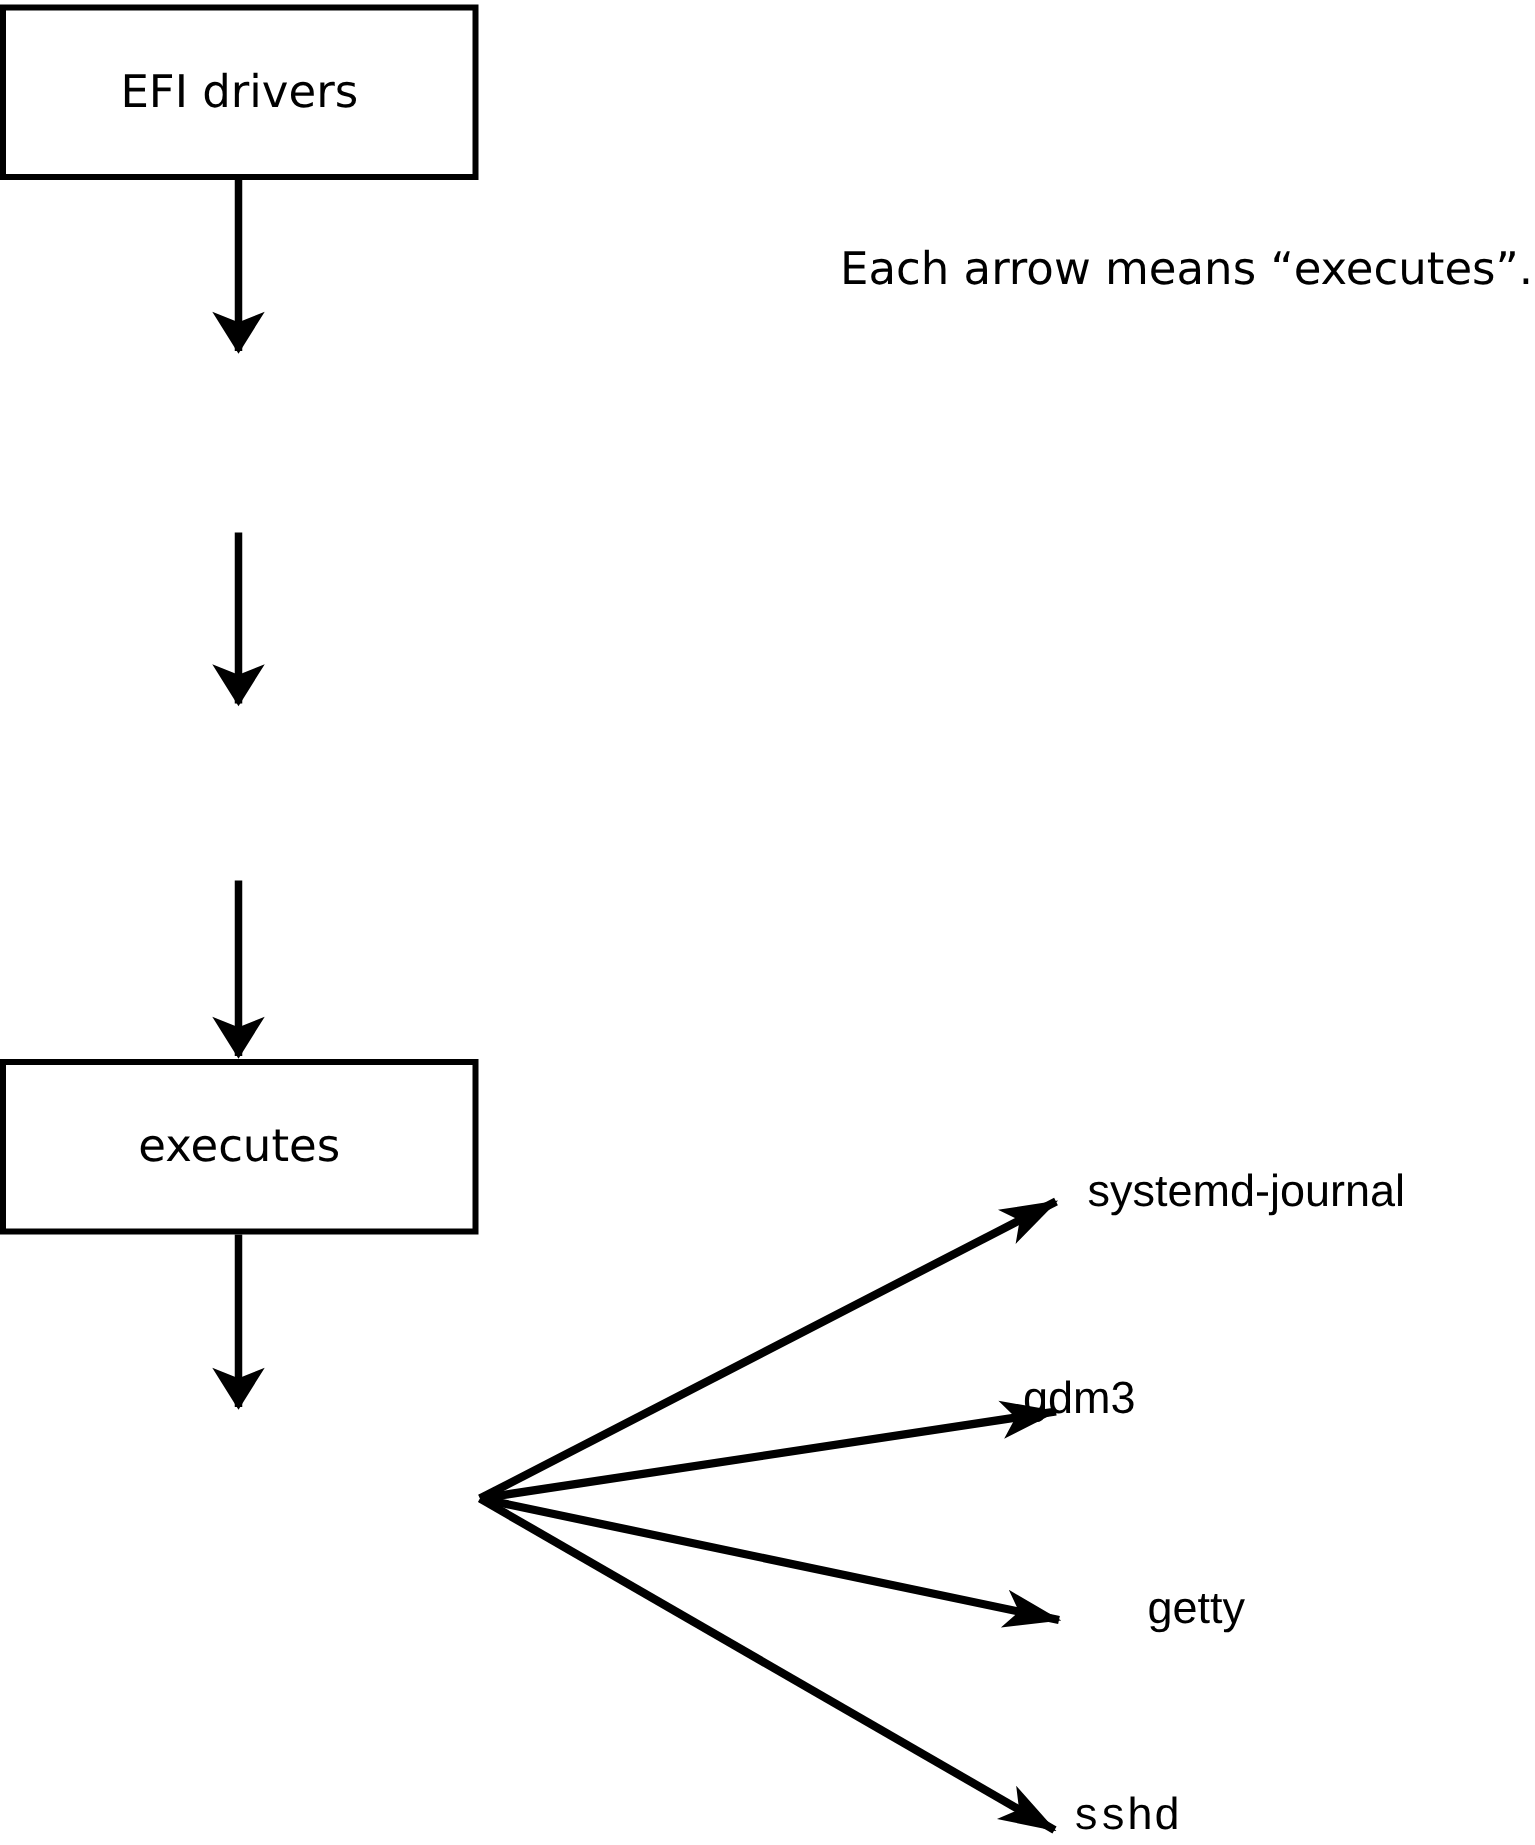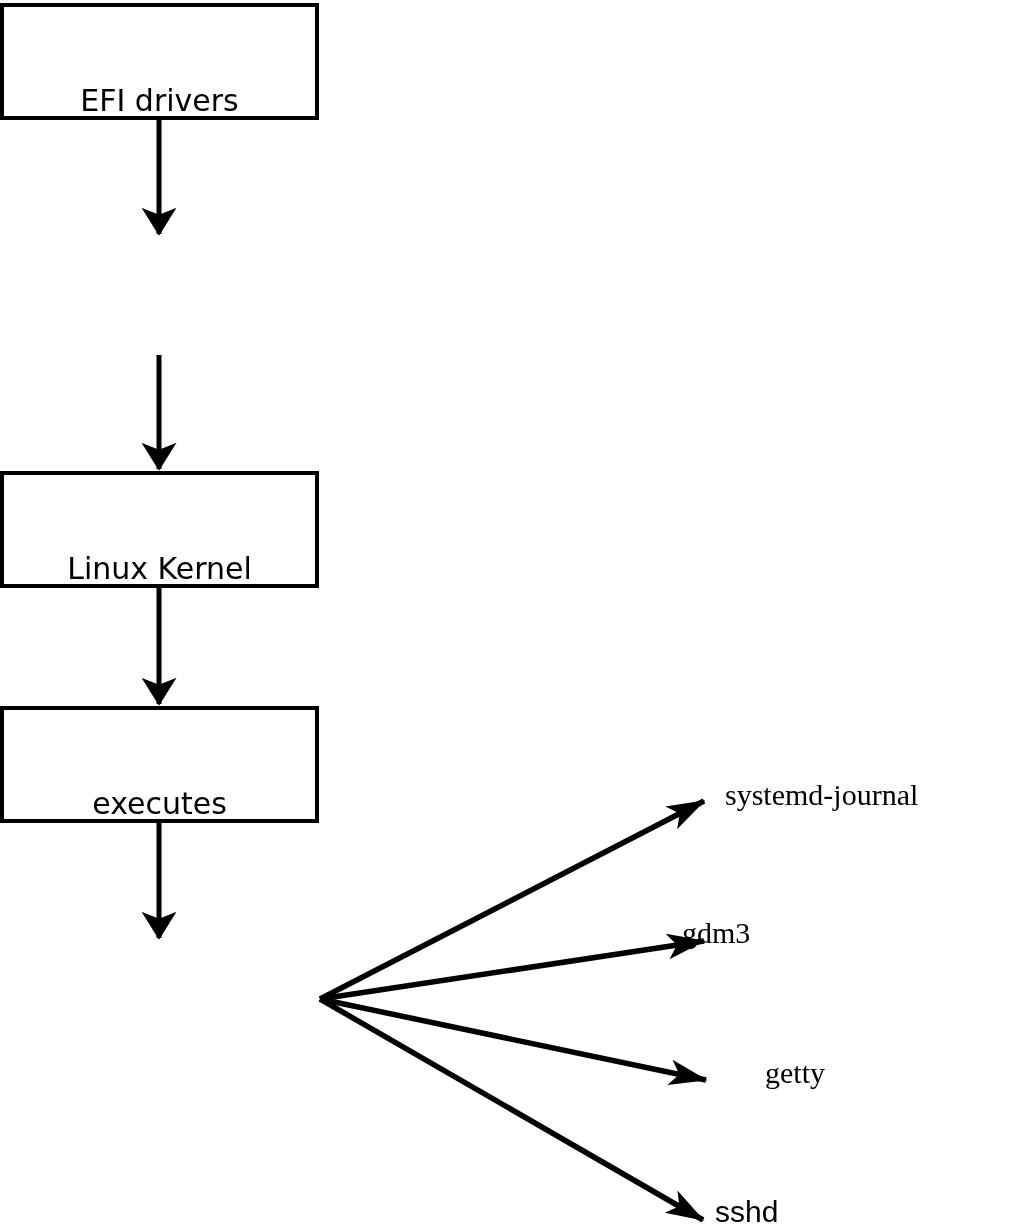--- a/index.html
+++ b/index.html
@@ -19,21 +19,21 @@
   }
   .node {
     position: absolute;
     left: 0;
     width: 319px;
     height: 117px;
     box-sizing: border-box;
     background: #ffffff;
     border: 4px solid #000000;
     display: flex;
-    align-items: flex-end;
+    align-items: center;
     justify-content: center;
   }
   .node span {
     font-size: 30px;
     line-height: 1;
     white-space: nowrap;
   }
   .note {
     position: absolute;
     left: 560px;
@@ -41,22 +41,22 @@
     font-size: 30px;
     line-height: 35px;
     white-space: nowrap;
   }
   .target-label {
     position: absolute;
     font-size: 30px;
     line-height: 30px;
     white-space: nowrap;
   }
-  .mono { font-family: Liberation Serif, serif; }
-  .sans { font-family: Liberation Sans, sans-serif; text-align: center; }
+  .mono { font-family: Liberation Sans, sans-serif; }
+  .sans { font-family: Liberation Mono, monospace; text-align: center; }
 </style>
 </head>
 <body>
 
 <div class="canvas">
 
   <svg class="arrows-layer" width="1023" height="1230" viewBox="0 0 1023 1230" xmlns="http://www.w3.org/2000/svg">
     <defs>
 
       <marker id="headV" viewBox="0 0 8 10" refX="7.5" refY="5" markerWidth="7" markerHeight="7" orient="auto" markerUnits="strokeWidth">
@@ -75,26 +75,24 @@
 
     <line x1="320" y1="999" x2="704" y2="801" stroke="#000000" stroke-width="5.5" marker-end="url(#headF)"></line>
     <line x1="320" y1="999" x2="704" y2="941" stroke="#000000" stroke-width="5.5" marker-end="url(#headF)"></line>
     <line x1="320" y1="999" x2="706" y2="1080" stroke="#000000" stroke-width="5.5" marker-end="url(#headF)"></line>
     <line x1="320" y1="999" x2="703" y2="1220" stroke="#000000" stroke-width="5.5" marker-end="url(#headF)"></line>
   </svg>
 
   <div class="node" style="top:3px">
     <span>EFI drivers</span>
   </div>
-  <div class="node" style="top:471px">
-    <span>Linux Kernel</span>
-  </div>
   <div class="node" style="top:706px">
     <span>executes</span>
   </div>
 
+  <div class="note">Each arrow means “executes”.</div>
 
   <div class="target-label mono" style="left:725px; top:780px">systemd-journal</div>
   <div class="target-label mono" style="left:682px; top:918px">gdm3</div>
   <div class="target-label mono" style="left:765px; top:1058px">getty</div>
   <div class="target-label sans" style="left:715px; top:1197px">sshd</div>
 
 </div>
 
 </body></html>

